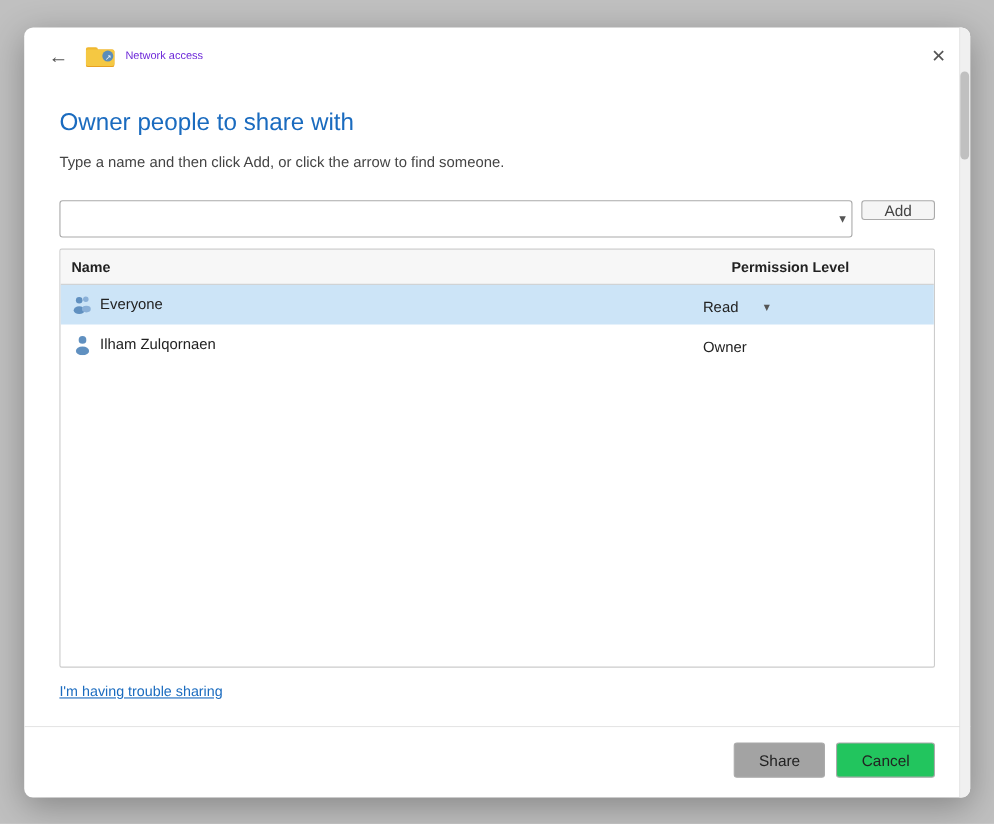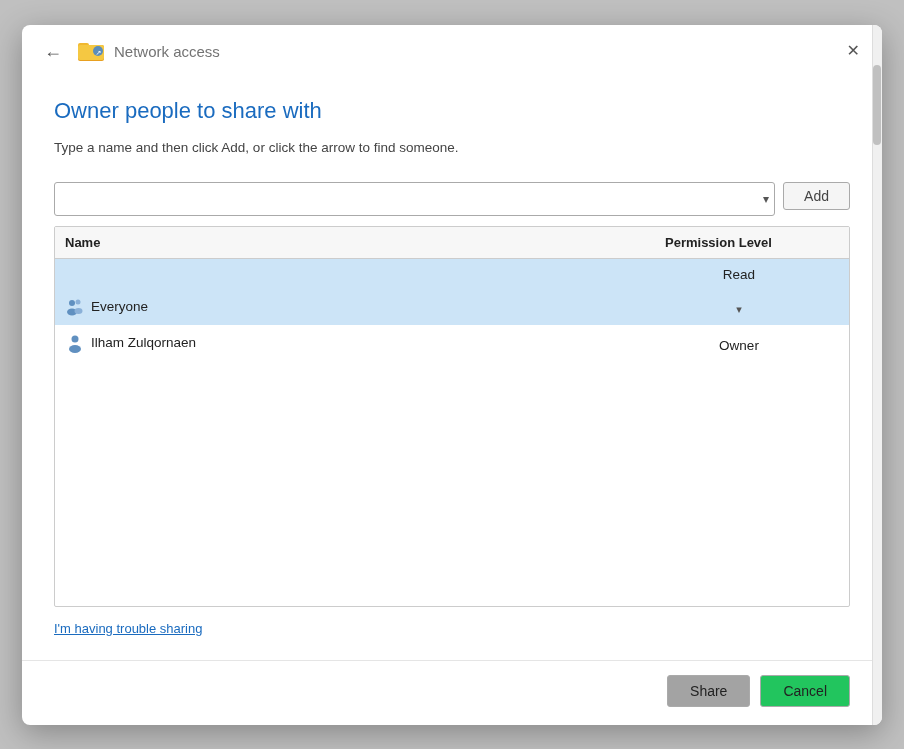--- a/index.html
+++ b/index.html
@@ -44,23 +44,23 @@
       display: flex;
       align-items: center;
     }
     .folder-icon {
       width: 28px;
       height: 22px;
       margin-right: 8px;
       flex-shrink: 0;
     }
     .title-bar .title-text {
-      font-size: 15px;
+      font-size: 10px;
       font-weight: 400;
-      color: #737373;
+      color: #6d28d9;
     }
     .close-btn {
       position: absolute;
       right: 14px;
       top: 12px;
       background: none;
       border: none;
       font-size: 16px;
       cursor: pointer;
       color: #555;
@@ -107,21 +107,21 @@
     .dropdown-arrow {
       position: absolute;
       right: 6px;
       top: 50%;
       transform: translateY(-50%);
       color: #555;
       font-size: 12px;
       pointer-events: none;
     }
     .add-btn {
-      height: 28px;
+      height: 18px;
       padding: 0 20px;
       border: 1px solid #aaa;
       border-radius: 3px;
       background: #f5f5f5;
       font-size: 14px;
       color: #444;
       cursor: pointer;
     }
     .share-table {
       border: 1px solid #ccc;
@@ -146,21 +146,21 @@
     .table-row {
       display: flex;
       align-items: flex-end;
       padding: 8px 10px;
       font-size: 13.5px;
       color: #222;
       position: relative;
     }
     .table-row.selected { background: #cce4f7; }
     .row-name { flex: 1; display: flex; align-items: center; gap: 6px; }
-    .row-perm { width: 200px; display: flex; align-items: center; gap: 20px; flex-direction: column; }
+    .row-perm { width: 200px; display: flex; align-items: center; gap: 20px; }
     .perm-label { color: #222; }
     .perm-dropdown-btn {
       background: none;
       border: none;
       cursor: pointer;
       font-size: 11px;
       color: #555;
       padding: 1px 3px;
     }
     .user-icon {

